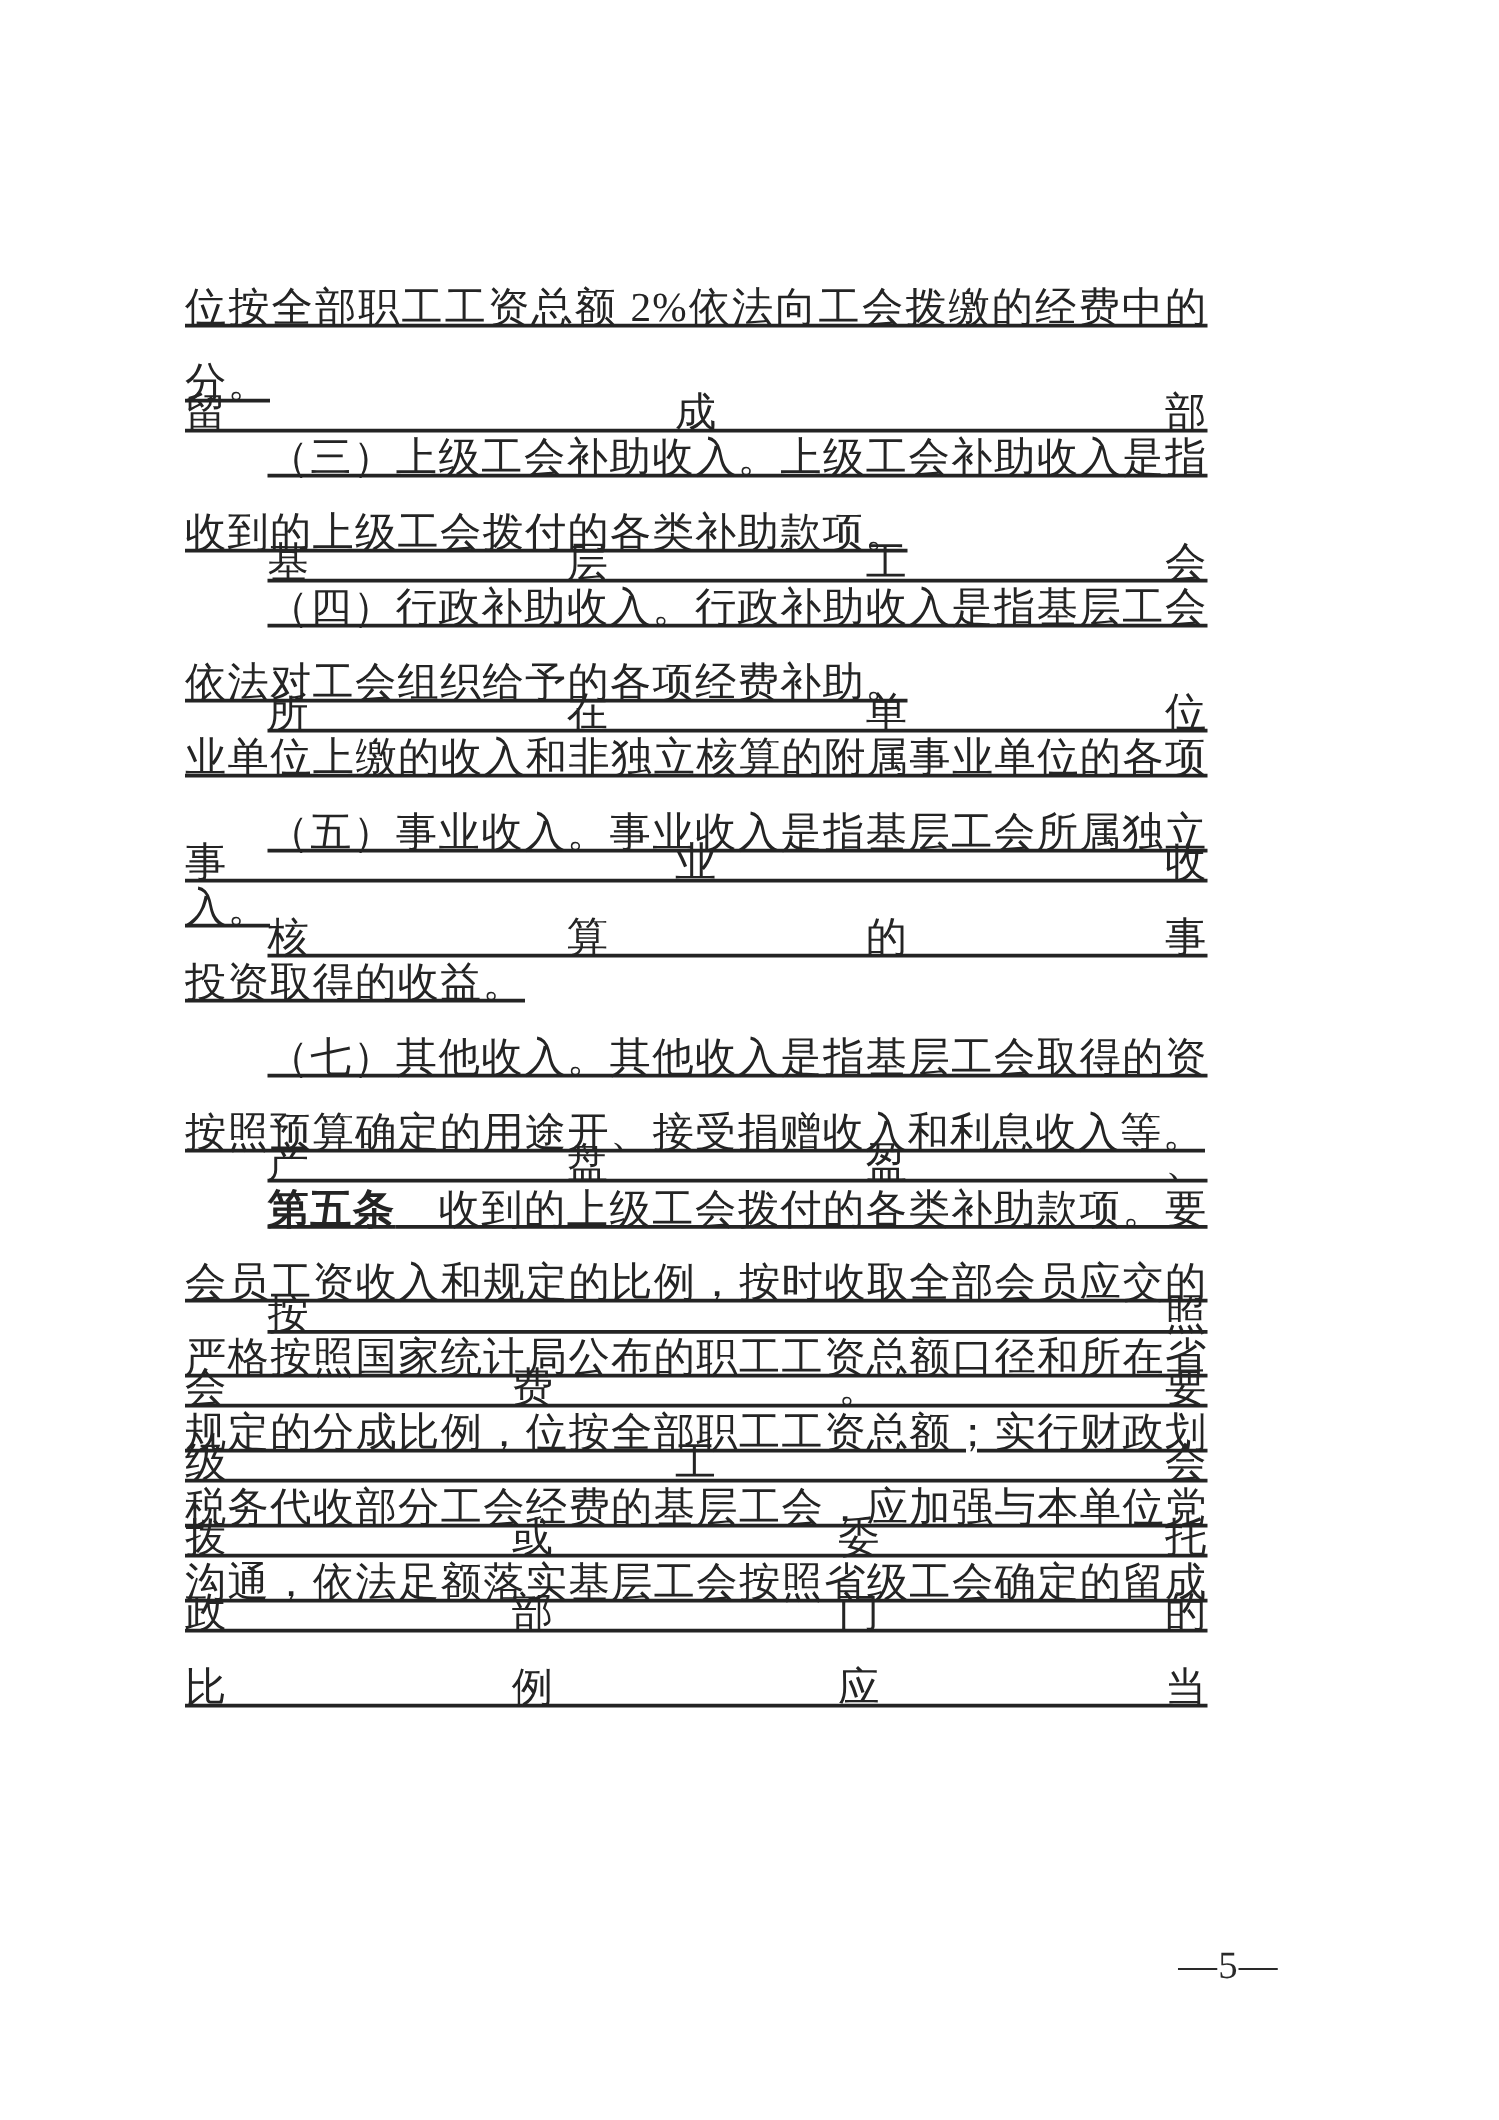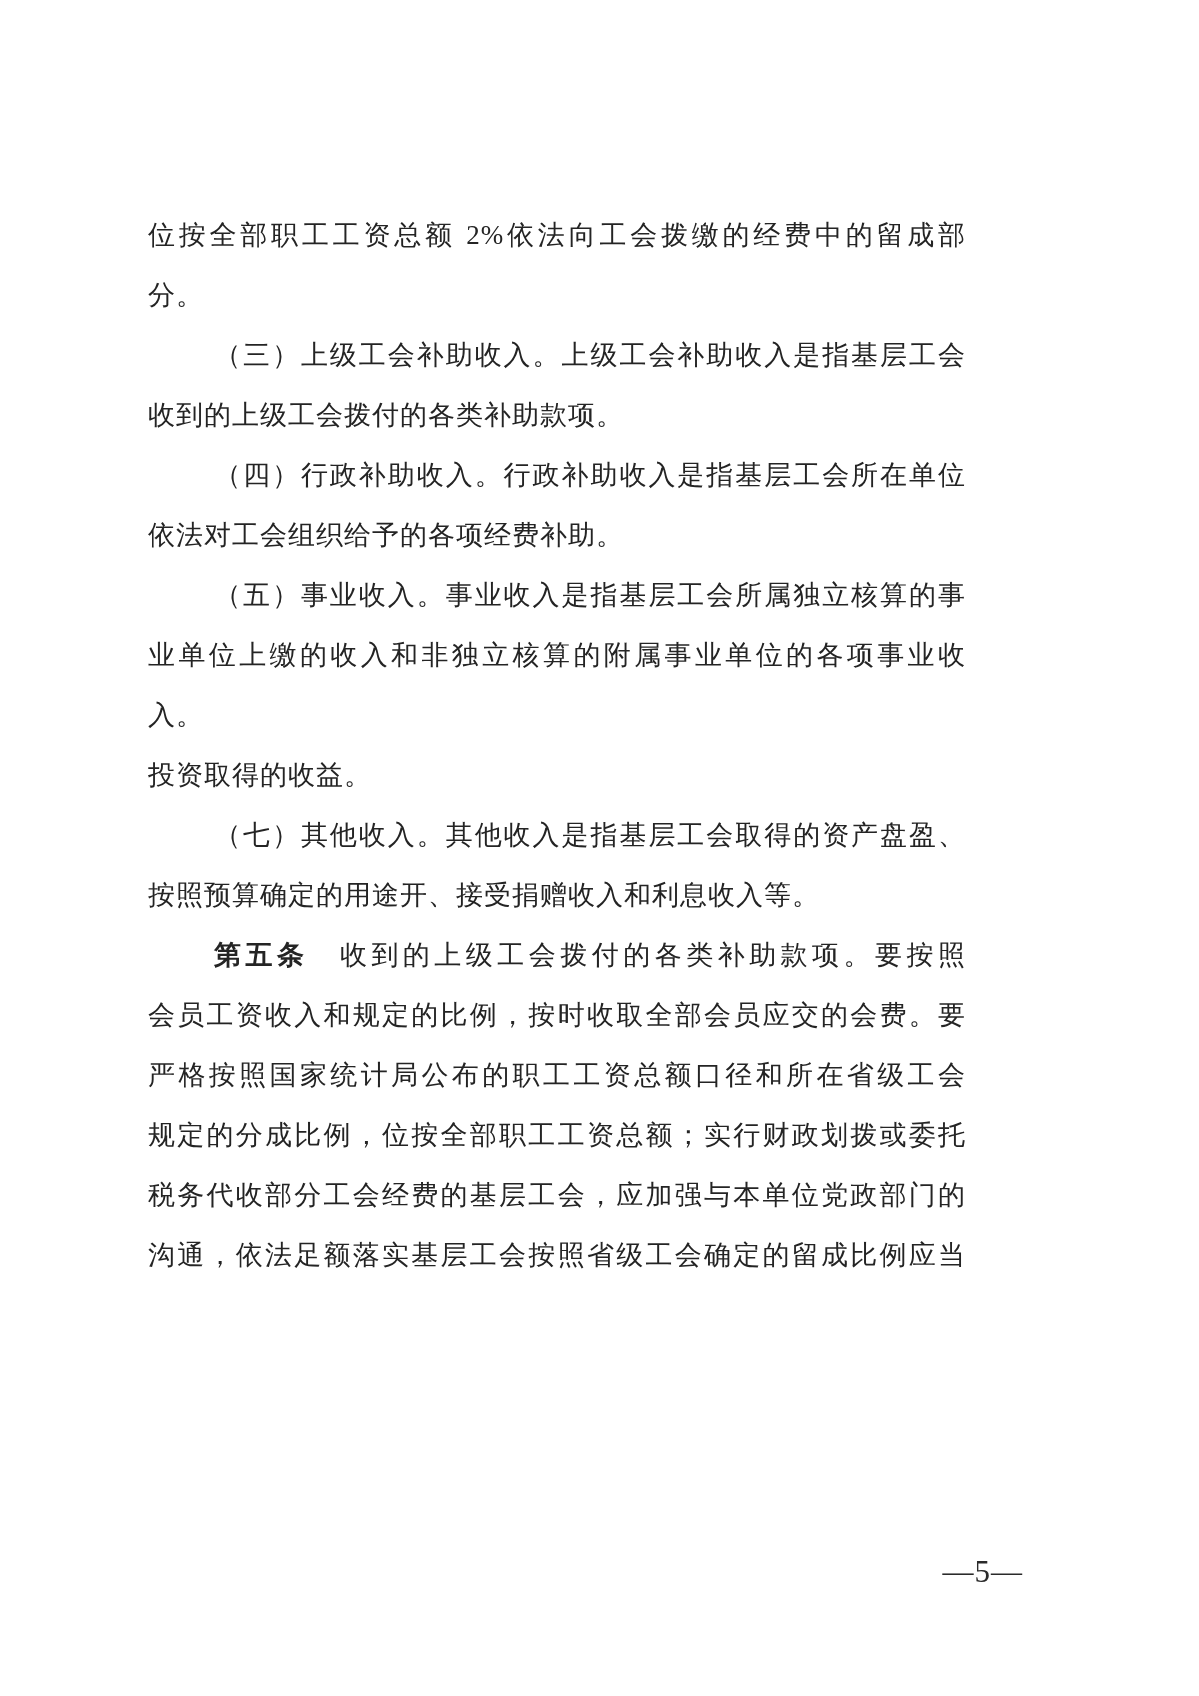--- a/index.html
+++ b/index.html
@@ -17,25 +17,26 @@
     color: #242424;
   }
   .text-block {
     position: absolute;
     left: 148px;
     top: 205px;
     width: 818px;
   }
   .line {
     height: 60px;
-    line-height: 60px;
-    font-size: 27px;
+    line-height: 84px;
+    font-size: 33px;
     white-space: nowrap;
     text-align: left;
     letter-spacing: 1px;
+    text-decoration: underline;
   }
   .line.just {
     white-space: normal;
     text-align: justify;
     text-align-last: justify;
   }
   .line.indent {
     padding-left: 66px;
   }
   .line.just.indent {
@@ -60,22 +61,22 @@
 <body>
 
 <div class="page">
   <div class="text-block">
       <div class="line just"><span>位按全部职工工资总额 2%依法向工会拨缴的经费中的留成部</span></div>
       <div class="line"><span>分。</span></div>
       <div class="line indent just"><span>（三）上级工会补助收入。上级工会补助收入是指基层工会</span></div>
       <div class="line"><span>收到的上级工会拨付的各类补助款项。</span></div>
       <div class="line indent just"><span>（四）行政补助收入。行政补助收入是指基层工会所在单位</span></div>
       <div class="line"><span>依法对工会组织给予的各项经费补助。</span></div>
+      <div class="line just"><span>业单位上缴的收入和非独立核算的附属事业单位的各项事业收</span></div>
       <div class="line indent just"><span>（五）事业收入。事业收入是指基层工会所属独立核算的事</span></div>
-      <div class="line just"><span>业单位上缴的收入和非独立核算的附属事业单位的各项事业收</span></div>
       <div class="line"><span>入。</span></div>
       <div class="line"><span>投资取得的收益。</span></div>
       <div class="line indent just"><span>（七）其他收入。其他收入是指基层工会取得的资产盘盈、</span></div>
       <div class="line"><span>按照预算确定的用途开、接受捐赠收入和利息收入等。</span></div>
       <div class="line indent just"><span class="bold">第五条</span><span>　收到的上级工会拨付的各类补助款项。要按照</span></div>
       <div class="line just"><span>会员工资收入和规定的比例，按时收取全部会员应交的会费。要</span></div>
       <div class="line just"><span>严格按照国家统计局公布的职工工资总额口径和所在省级工会</span></div>
       <div class="line just"><span>规定的分成比例，位按全部职工工资总额；实行财政划拨或委托</span></div>
       <div class="line just"><span>税务代收部分工会经费的基层工会，应加强与本单位党政部门的</span></div>
       <div class="line just"><span>沟通，依法足额落实基层工会按照省级工会确定的留成比例应当</span></div>

